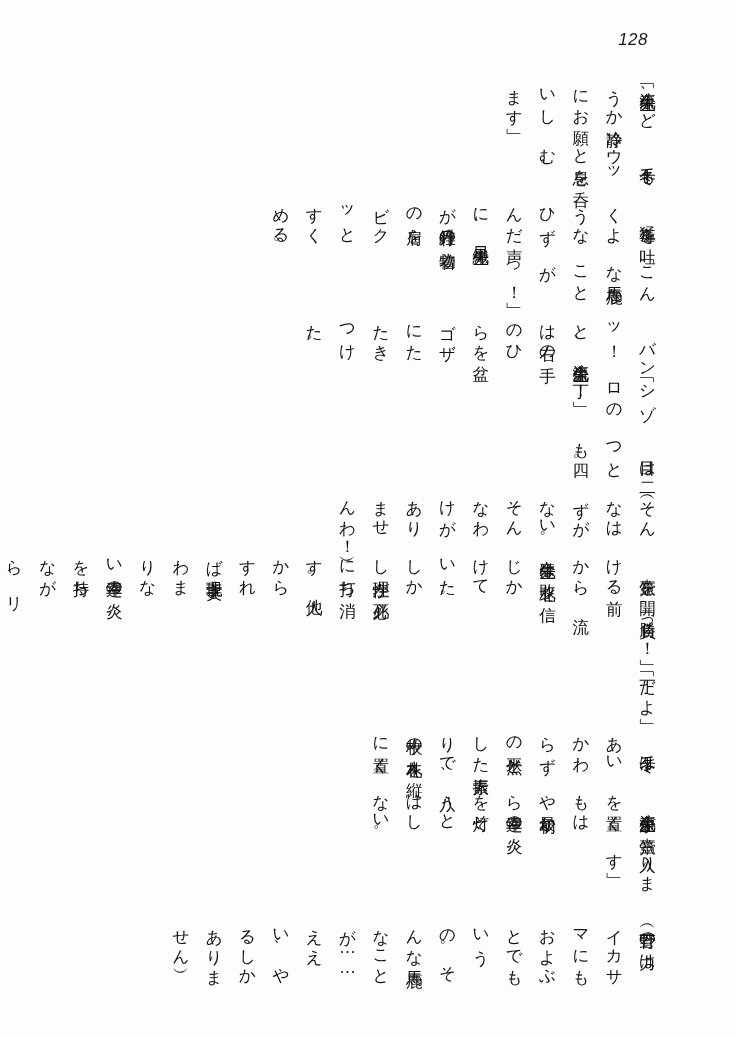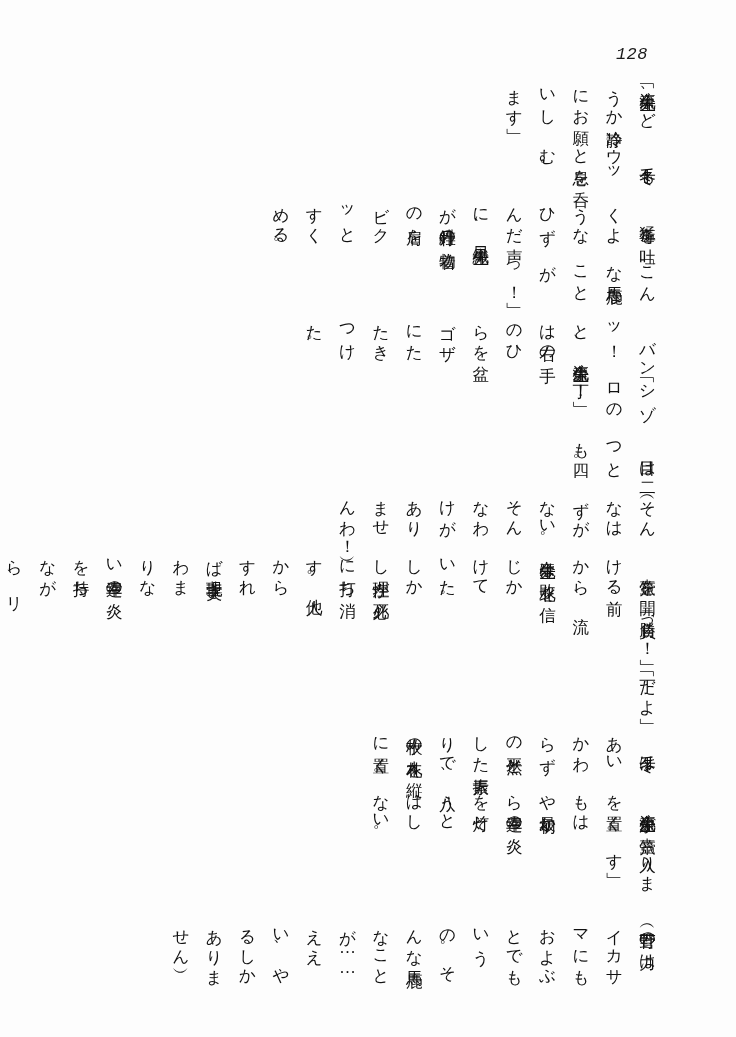--- a/index.html
+++ b/index.html
@@ -16,23 +16,23 @@
   }
   .page {
     position: relative;
     width: 736px;
     height: 1037px;
     background: #fdfdfd;
     box-sizing: border-box;
   }
   .page-number {
     position: absolute;
-    top: 45px;
+    top: 30px;
     right: 88px;
-    font-family: Liberation Mono, monospace;
+    font-family: Liberation Sans, sans-serif;
     font-style: italic;
     font-size: 17px;
     letter-spacing: 0.5px;
     color: #1a1a1a;
   }
   .text-body {
     position: absolute;
     top: 78px;
     right: 72px;
     left: 72px;

